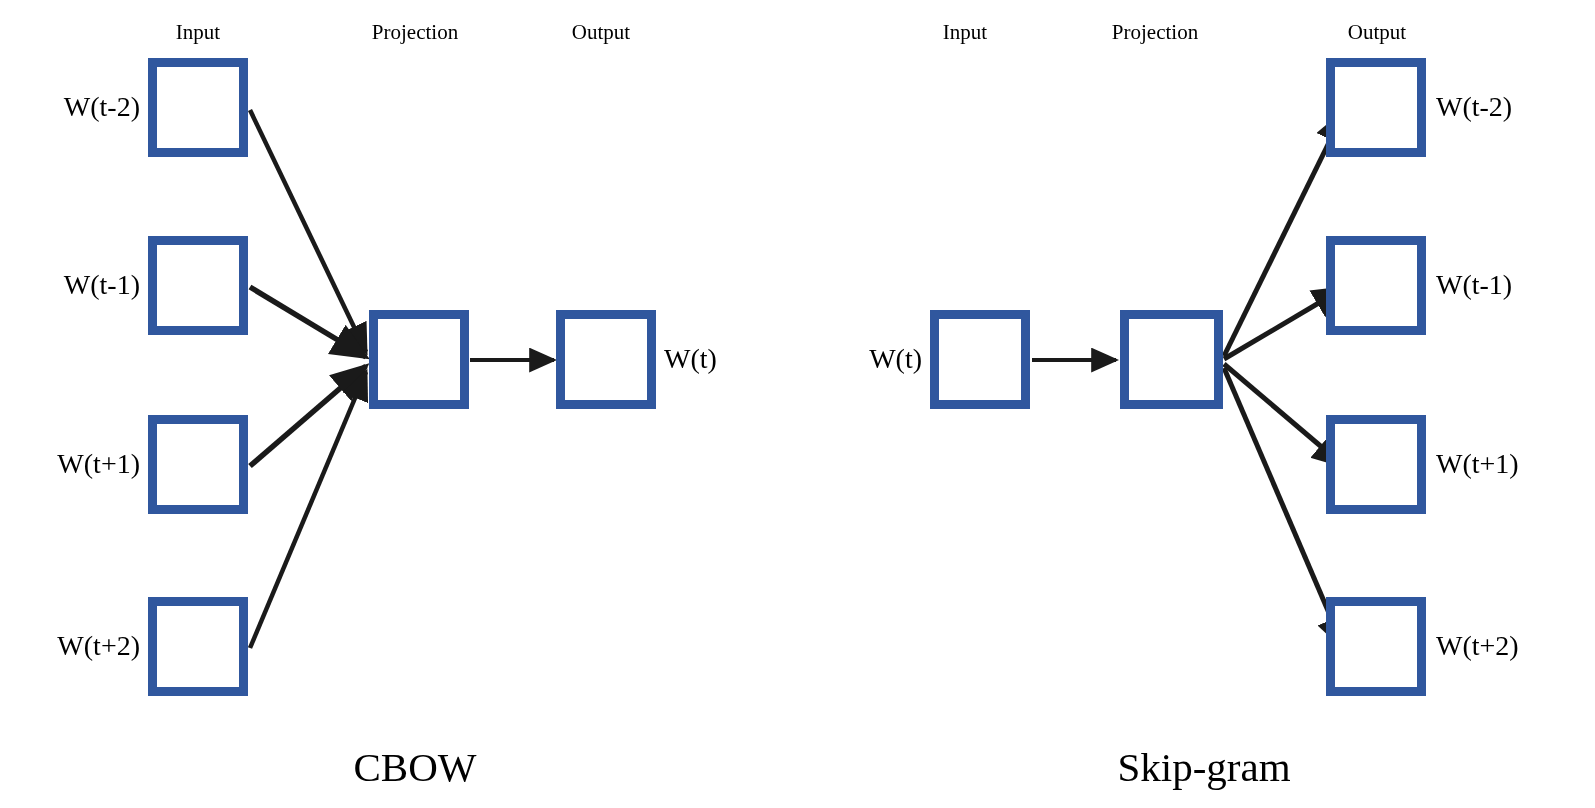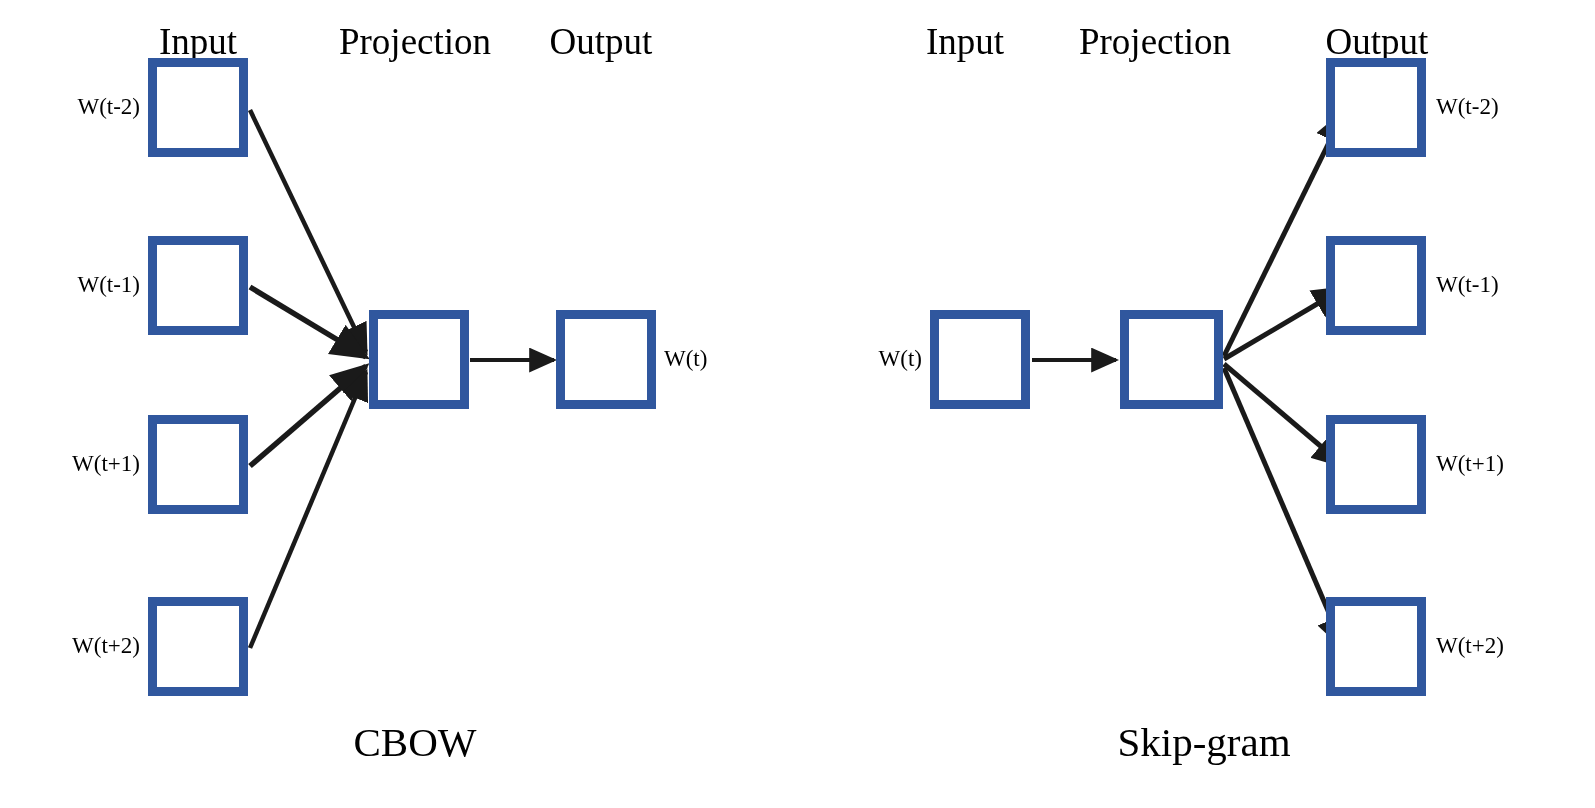--- a/index.html
+++ b/index.html
@@ -23,46 +23,47 @@
     pointer-events: none;
   }
   .node-box {
     position: absolute;
     box-sizing: border-box;
     border: 9px solid #30579e;
     background: #ffffff;
   }
   .col-head {
     position: absolute;
-    font-size: 37px;
+    font-size: 21px;
     color: #000000;
     text-align: center;
     white-space: nowrap;
     transform: translateX(-50%);
   }
   .node-label {
     position: absolute;
-    font-size: 23px;
+    font-size: 28px;
     color: #000000;
     white-space: nowrap;
     transform: translateY(-50%);
   }
   .node-label.right-of {
     
   }
   .node-label.left-of {
     transform: translate(-100%, -50%);
   }
   .diagram-title {
     position: absolute;
     font-size: 41px;
     color: #000000;
     white-space: nowrap;
     text-align: center;
     transform: translateX(-50%);
+    margin-top: 25px;
   }
 </style>
 </head>
 <body>
 
 <div id="canvas">
 
   <svg id="wires" viewBox="0 0 1595 808" xmlns="http://www.w3.org/2000/svg">
     <defs>
       <marker id="ah" markerWidth="7" markerHeight="7" refX="6.2" refY="3.1" orient="auto" markerUnits="strokeWidth">

